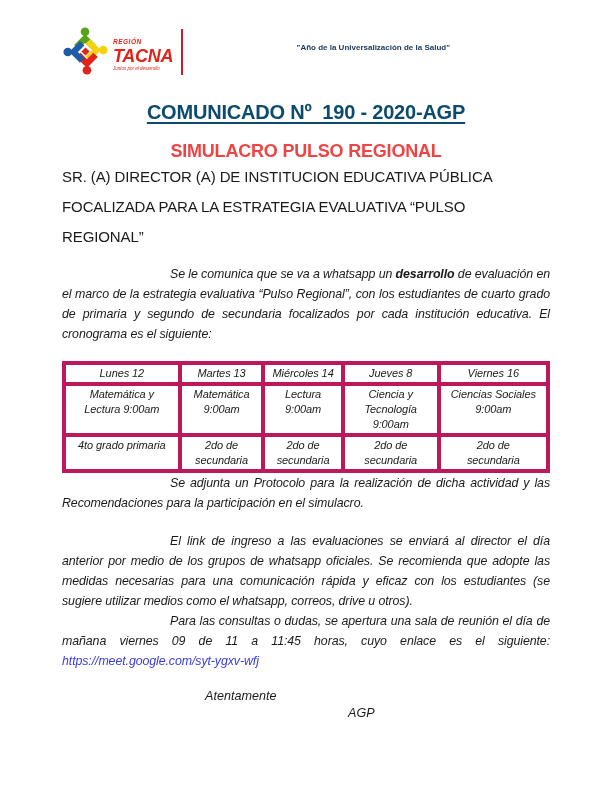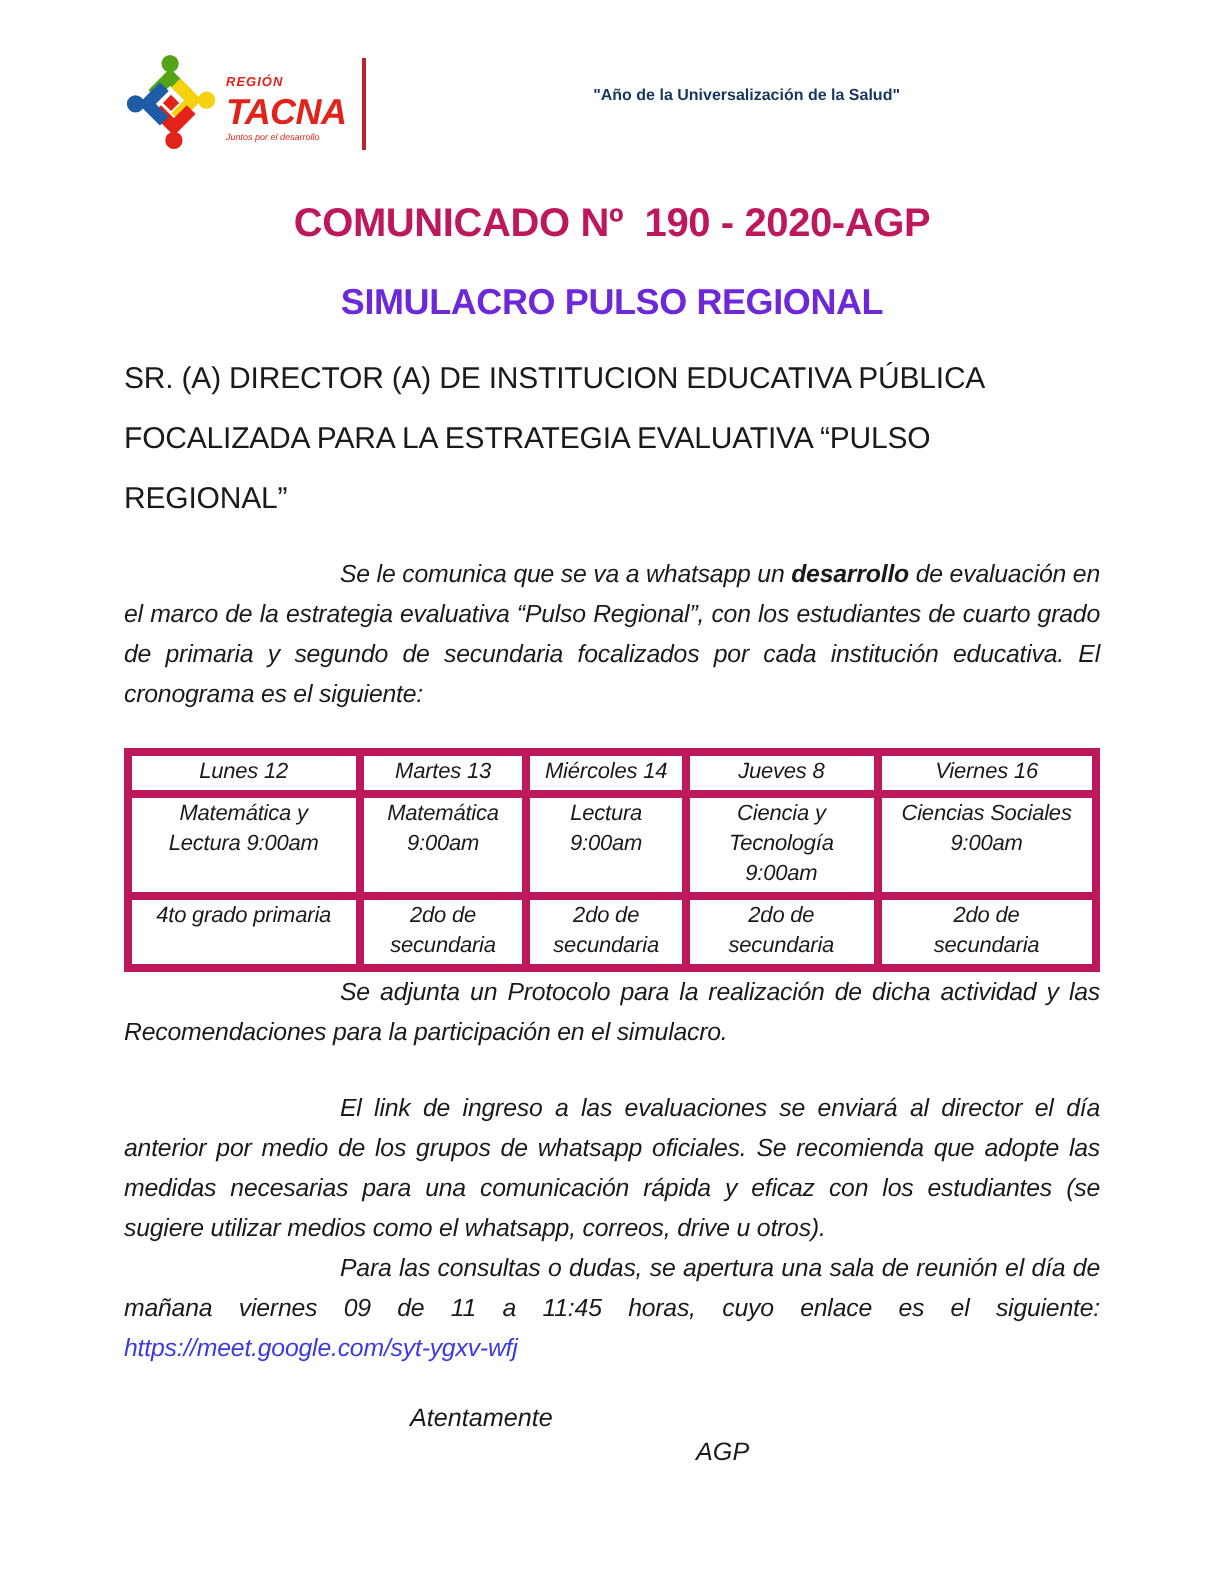--- a/index.html
+++ b/index.html
@@ -45,31 +45,30 @@
   .motto {
     margin-left: auto; margin-right: 100px; margin-top: 18px;
     font-size: 8px; font-weight: bold; color: var(--motto_navy, #17365d);
     white-space: nowrap;
   }
 
   
   .title {
     margin-top: 20px; text-align: center;
     font-size: 20px; font-weight: bold; letter-spacing: -.2px;
-    text-underline-offset: 3px;
-    white-space: pre; color: #be185d;
+    text-decoration: underline; text-underline-offset: 3px;
+    white-space: pre; color: #0c4a6e;
   }
   .subtitle {
     margin-top: 17px; text-align: center;
-    font-size: 18px; font-weight: bold; letter-spacing: -.2px; color: #6d28d9;
+    font-size: 18px; font-weight: bold; letter-spacing: -.2px; color: #ef4444;
   }
 
   
   .addressee {
-    margin-top: 13px;
     font-size: 15px; line-height: 30px; color: #1a1a1a;
     white-space: pre-line; letter-spacing: -.1px;
   }
 
   
   .body-par {
     margin: 0; font-style: italic;
     font-size: 12.4px; line-height: 20px;
     text-align: justify; text-indent: 108px; letter-spacing: -.1px;
   }

